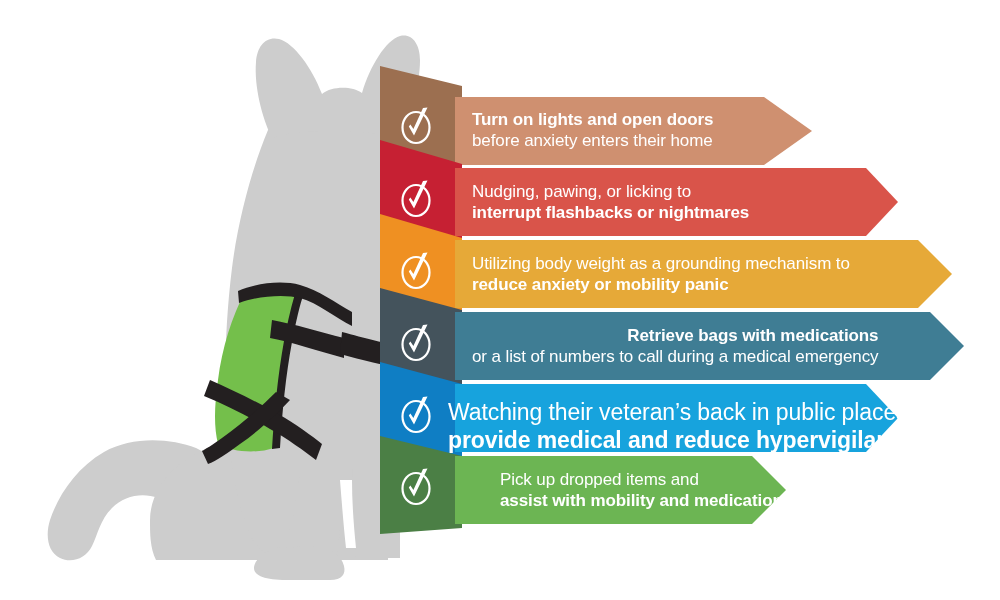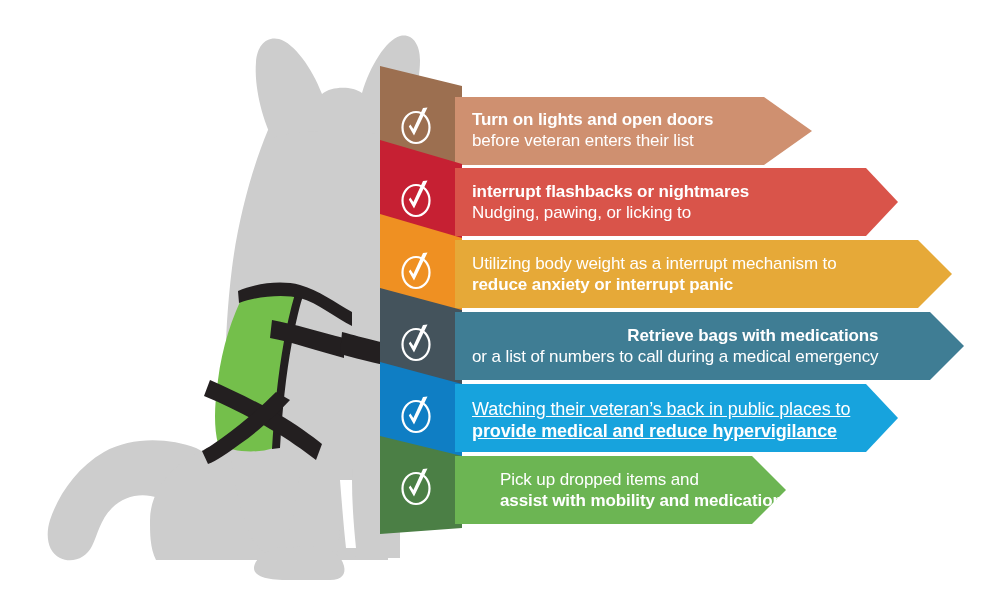--- a/index.html
+++ b/index.html
@@ -187,39 +187,39 @@
       <path fill="#4b7f45" d="M 380 436 L 462 456 L 462 528 L 380 534 Z"></path>
       <path fill="#6cb553" d="M 455 456 L 752 456 L 786 490 L 752 524 L 455 524 Z"></path>
       <g transform="translate(416,486)">
           <use href="#checkIcon"></use>
         </g>
     </g>
   </svg>
 
   <div class="row-text" style="left:472px; top:110px; font-size:17px;">
     <span class="ln bold">Turn on lights and open doors</span>
-    <span class="ln reg">before veteran enters their list</span>
+    <span class="ln reg">before anxiety enters their home</span>
   </div>
 
   <div class="row-text" style="left:472px; top:182px; font-size:17px;">
+    <span class="ln reg">Nudging, pawing, or licking to</span>
     <span class="ln bold">interrupt flashbacks or nightmares</span>
-    <span class="ln reg">Nudging, pawing, or licking to</span>
   </div>
 
   <div class="row-text" style="left:472px; top:254px; font-size:17px;">
-    <span class="ln reg">Utilizing body weight as a interrupt mechanism to</span>
-    <span class="ln bold">reduce anxiety or interrupt panic</span>
+    <span class="ln reg">Utilizing body weight as a grounding mechanism to</span>
+    <span class="ln bold">reduce anxiety or mobility panic</span>
   </div>
 
   <div class="row-text" style="left:472px; top:326px; font-size:17px;text-align:right;">
     <span class="ln bold">Retrieve bags with medications</span>
     <span class="ln reg">or a list of numbers to call during a medical emergency</span>
   </div>
 
-  <div class="row-text" style="left:472px; top:398px; font-size:18px;text-decoration:underline;">
+  <div class="row-text" style="left:448px; top:398px; font-size:23px;">
     <span class="ln reg">Watching their veteran’s back in public places to</span>
     <span class="ln bold">provide medical and reduce hypervigilance</span>
   </div>
 
   <div class="row-text" style="left:500px; top:470px; font-size:17px;">
     <span class="ln reg">Pick up dropped items and</span>
     <span class="ln bold">assist with mobility and medications</span>
   </div>
 </div>
 

